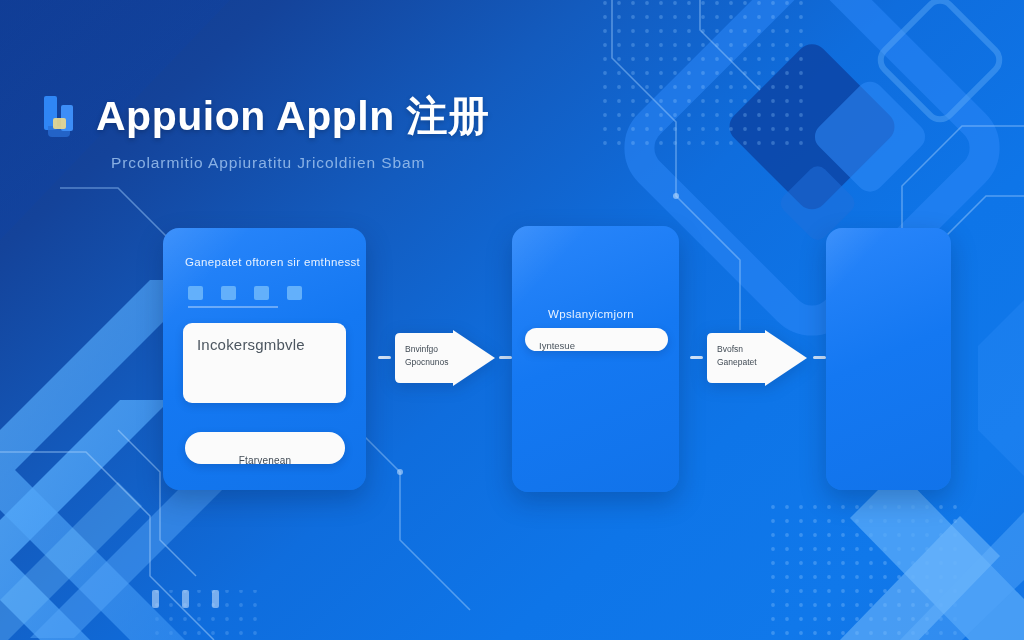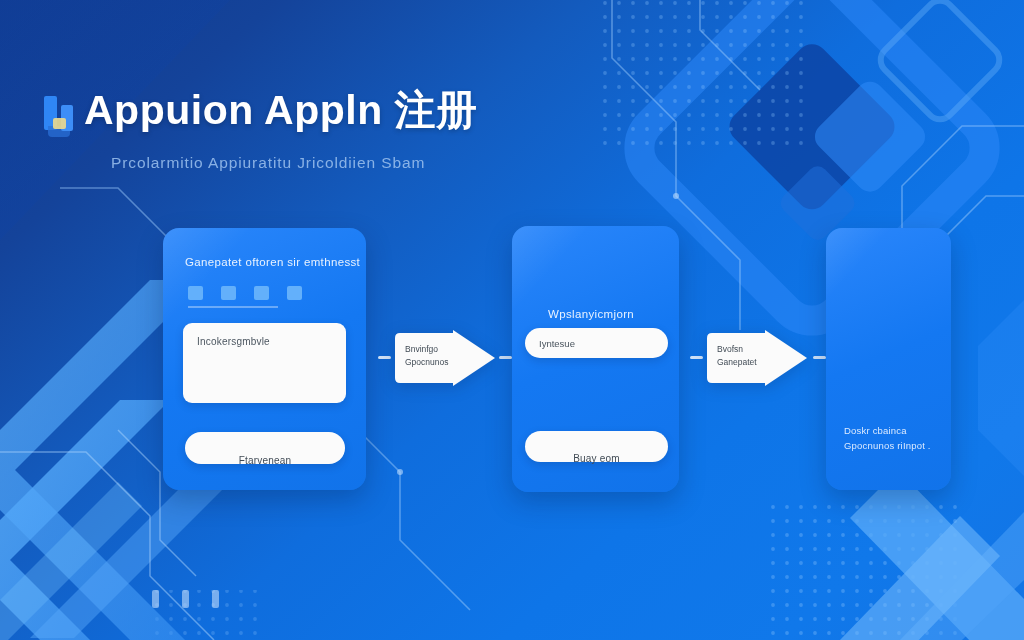--- a/index.html
+++ b/index.html
@@ -22,21 +22,21 @@
         #0f6ddd 52%,
         #0e75e8 70%,
         #1078ea 86%,
         #1374e4 100%);
     overflow:hidden;
   }
   #bg-art { position:absolute; inset:0; width:1024px; height:640px; }
 
   
   .header { position:absolute; left:42px; top:80px; }
-  .brand-row { display:flex; align-items:center; gap:6px; }
+  .brand-row { display:flex; align-items:flex-end; gap:18px; }
   .logo-mark { position:relative; width:36px; height:44px; margin-top:16px; flex:0 0 auto; }
   .logo-bar-a {
     position:absolute; left:2px; top:0; width:13px; height:34px;
     background:#2f86f5; border-radius:2px;
   }
   .logo-bar-b {
     position:absolute; left:19px; top:9px; width:12px; height:26px;
     background:#3d8ef7; border-radius:2px;
   }
   .logo-dot {
@@ -108,41 +108,41 @@
   }
 
   .panel {
     position:absolute; left:20px; top:95px;
     width:163px; height:80px;
     background:#fbfbfb; border-radius:9px;
     box-shadow:0 3px 9px rgba(3,25,66,.16);
   }
   .panel .panel-text {
     position:absolute; left:14px; top:13px;
-    color:#4c5660; font-size:10px; letter-spacing:.2px;
+    color:#4c5660; font-size:15px; letter-spacing:.2px;
     filter:blur(.45px); white-space:nowrap;
   }
 
   .pill {
     position:absolute;
     background:#fbfbfb; border-radius:999px;
     box-shadow:0 3px 9px rgba(3,25,66,.17);
     display:flex; align-items:center;
   }
   .pill .pill-text {
     color:#414b55; font-size:10px; letter-spacing:.2px;
     filter:blur(.45px); white-space:nowrap;margin-top:24px;
   }
   #card-1 .cta { left:22px; top:204px; width:160px; height:32px; justify-content:center; }
 
   .row {
-    position:absolute; left:13px; width:143px; height:30px;
+    position:absolute; left:13px; width:143px; height:23px;
     background:#fbfbfb; border-radius:999px;
     box-shadow:0 3px 9px rgba(3,25,66,.17);
-    display:flex; align-items:center; padding:0 14px;
+    display:flex; align-items:flex-end; padding:0 14px;
   }
   .row .row-text { color:#49535d; font-size:9.5px; filter:blur(.45px); white-space:nowrap; }
   #row-1 { top:102px; }
   #row-2 { top:153px; }
   .chevron {
     position:absolute; right:15px; top:50%; transform:translateY(-50%);
     color:#6b7682; font-size:13px; line-height:1;
   }
   #card-2 .cta { left:13px; top:205px; width:143px; height:31px; justify-content:center; }
 
@@ -302,39 +302,32 @@
       </div>
       <span class="dash right"></span>
     </div>
 
     <div class="card" id="card-2">
       <span class="sheen"></span>
       <div class="card-title">Wpslanyicmjorn</div>
       <div class="row" id="row-1">
         <span class="row-text">Iyntesue</span>
       </div>
-      <div class="pill cta">
-        <span class="pill-text">Buay eom</span>
-      </div>
     </div>
 
     <div class="connector" id="connector-2">
       <span class="dash left"></span>
       <svg class="arrow-body" viewBox="0 0 100 56">
         <path d="M0 8 Q0 3 5 3 L58 3 L58 0 L100 28 L58 56 L58 53 L5 53 Q0 53 0 48 Z" fill="#fbfbfb"></path>
       </svg>
       <div class="arrow-label">
         <div>Bvofsn</div>
         <div>Ganepatet</div>
       </div>
       <span class="dash right"></span>
     </div>
 
     <div class="card" id="card-3">
       <span class="sheen"></span>
-      <div class="card-note">
-        <div>Doskr cbainca</div>
-        <div>Gpocnunos riInpot .</div>
-      </div>
     </div>
 
   </div>
 </div>
 
 </body></html>

